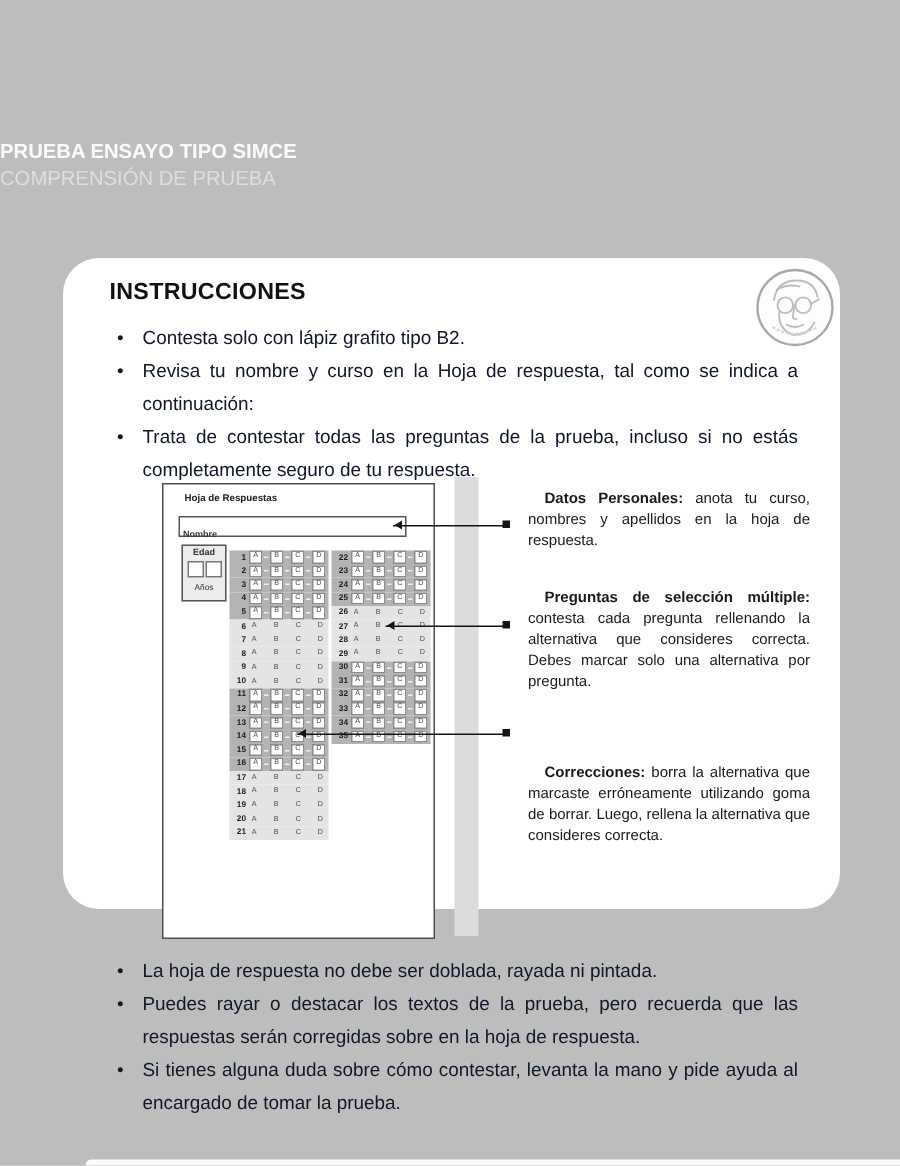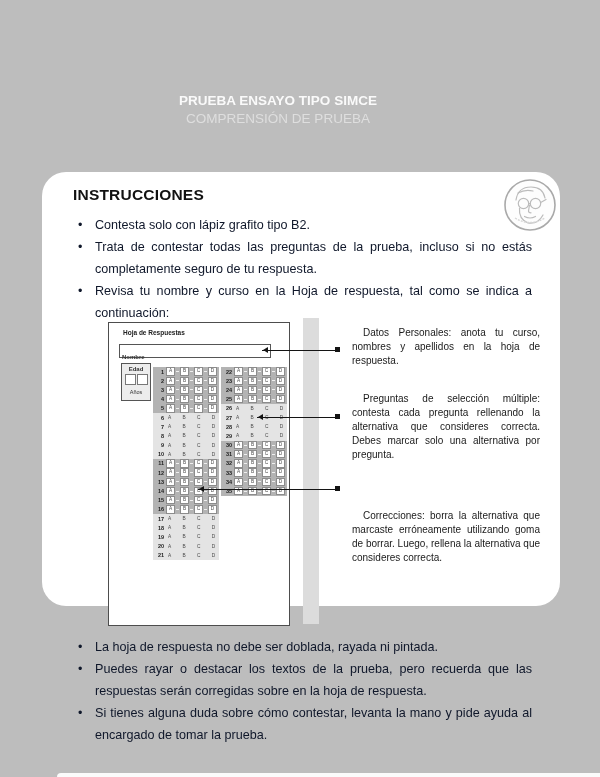--- a/index.html
+++ b/index.html
@@ -1,20 +1,20 @@
 <!DOCTYPE html>
 <html><head>
 <meta charset="utf-8">
 <style>
   html,body{margin:0;padding:0;}
   body{font-family:"Liberation Sans",sans-serif;}
   #page{position:relative;width:600px;height:777px;background:#bdbdbd;overflow:hidden;}
 
   
-  .hdr{position:absolute;top:92px;left:0;width:556px;text-align:center;line-height:18px;}
+  .hdr{position:absolute;top:92px;left:0;width:556px;line-height:18px;}
   .hdr .t1{font-size:13.5px;font-weight:bold;color:#fafafa;}
   .hdr .t2{font-size:13.5px;color:#dedede;}
 
   
   .card{position:absolute;left:42px;top:172px;width:518px;height:434px;background:#ffffff;border-radius:24px;}
   .card-heading{position:absolute;left:31px;top:14px;font-size:15.5px;font-weight:bold;color:#111;letter-spacing:.2px;}
   .badge{position:absolute;left:461px;top:6px;width:54px;height:54px;}
 
   
   .blist{position:absolute;left:31px;width:459px;font-size:12.6px;color:#0f172a;line-height:22px;}
@@ -41,21 +41,21 @@
   .as-row{display:flex;align-items:center;height:9.2px;padding:0 2px;background:#e4e4e4;}
   .as-row.shaded{background:#b3b3b3;}
   .as-num{width:9px;text-align:right;font-size:5.5px;font-weight:bold;color:#1c1c1c;margin-right:2px;flex:none;}
   .as-opt{flex:none;width:7px;text-align:center;font-size:4.8px;line-height:7px;color:#4a4a4a;}
   .as-opt.boxed{background:#fff;border:0.5px solid #8c8c8c;height:6.4px;line-height:6.2px;}
   .as-dash{flex:1;height:1px;background:#efefef;margin:0 1px;}
   .as-gap{flex:1;}
 
   
   .ann{position:absolute;left:310px;width:188px;font-size:10px;line-height:14px;color:#1a1a1a;text-align:justify;}
-  .ann-bold{font-weight:normal;padding-left:11px;}
+  .ann-bold{font-weight:bold;padding-left:11px;}
 
   
   .arrow{position:absolute;height:0;border-top:1.6px solid #141414;z-index:5;}
   .arrow::before{content:"";position:absolute;left:-2px;top:-4.5px;width:0;height:0;
     border:3.4px solid transparent;border-right:5px solid #141414;}
   .arrow::after{content:"";position:absolute;right:-1px;top:-3.8px;width:5px;height:5px;background:#141414;}
 
   
   .next-edge{position:absolute;left:57px;top:773px;width:543px;height:4px;background:#fbfbfb;border-top-left-radius:5px;}
 </style>
@@ -87,24 +87,24 @@
         <path d="M16.5,30 Q15.5,41 25,45 Q35,46.5 40,37"></path>
       </g>
       <path d="M12,40 Q27,49 42,40" fill="none" stroke="#d6d6d6" stroke-width="1.4" stroke-dasharray="2 1.2"></path>
     </svg>
 
     <div class="blist blist-top">
       <div class="b-item">
         <span class="b-text">Contesta solo con lápiz grafito tipo B2.</span>
       </div>
       <div class="b-item">
+        <span class="b-text">Revisa tu nombre y curso en la Hoja de respuesta, tal como se indica a continuación:</span>
+      </div>
+      <div class="b-item">
         <span class="b-text">Trata de contestar todas las preguntas de la prueba, incluso si no estás completamente seguro de tu respuesta.</span>
-      </div>
-      <div class="b-item">
-        <span class="b-text">Revisa tu nombre y curso en la Hoja de respuesta, tal como se indica a continuación:</span>
       </div>
     </div>
 
     <div class="page-edge"></div>
     <div class="sheet">
       <div class="sheet-title">Hoja de Respuestas</div>
       <div class="nombre-box">
         <span>Nombre</span>
       </div>
       <div class="edad-box">

